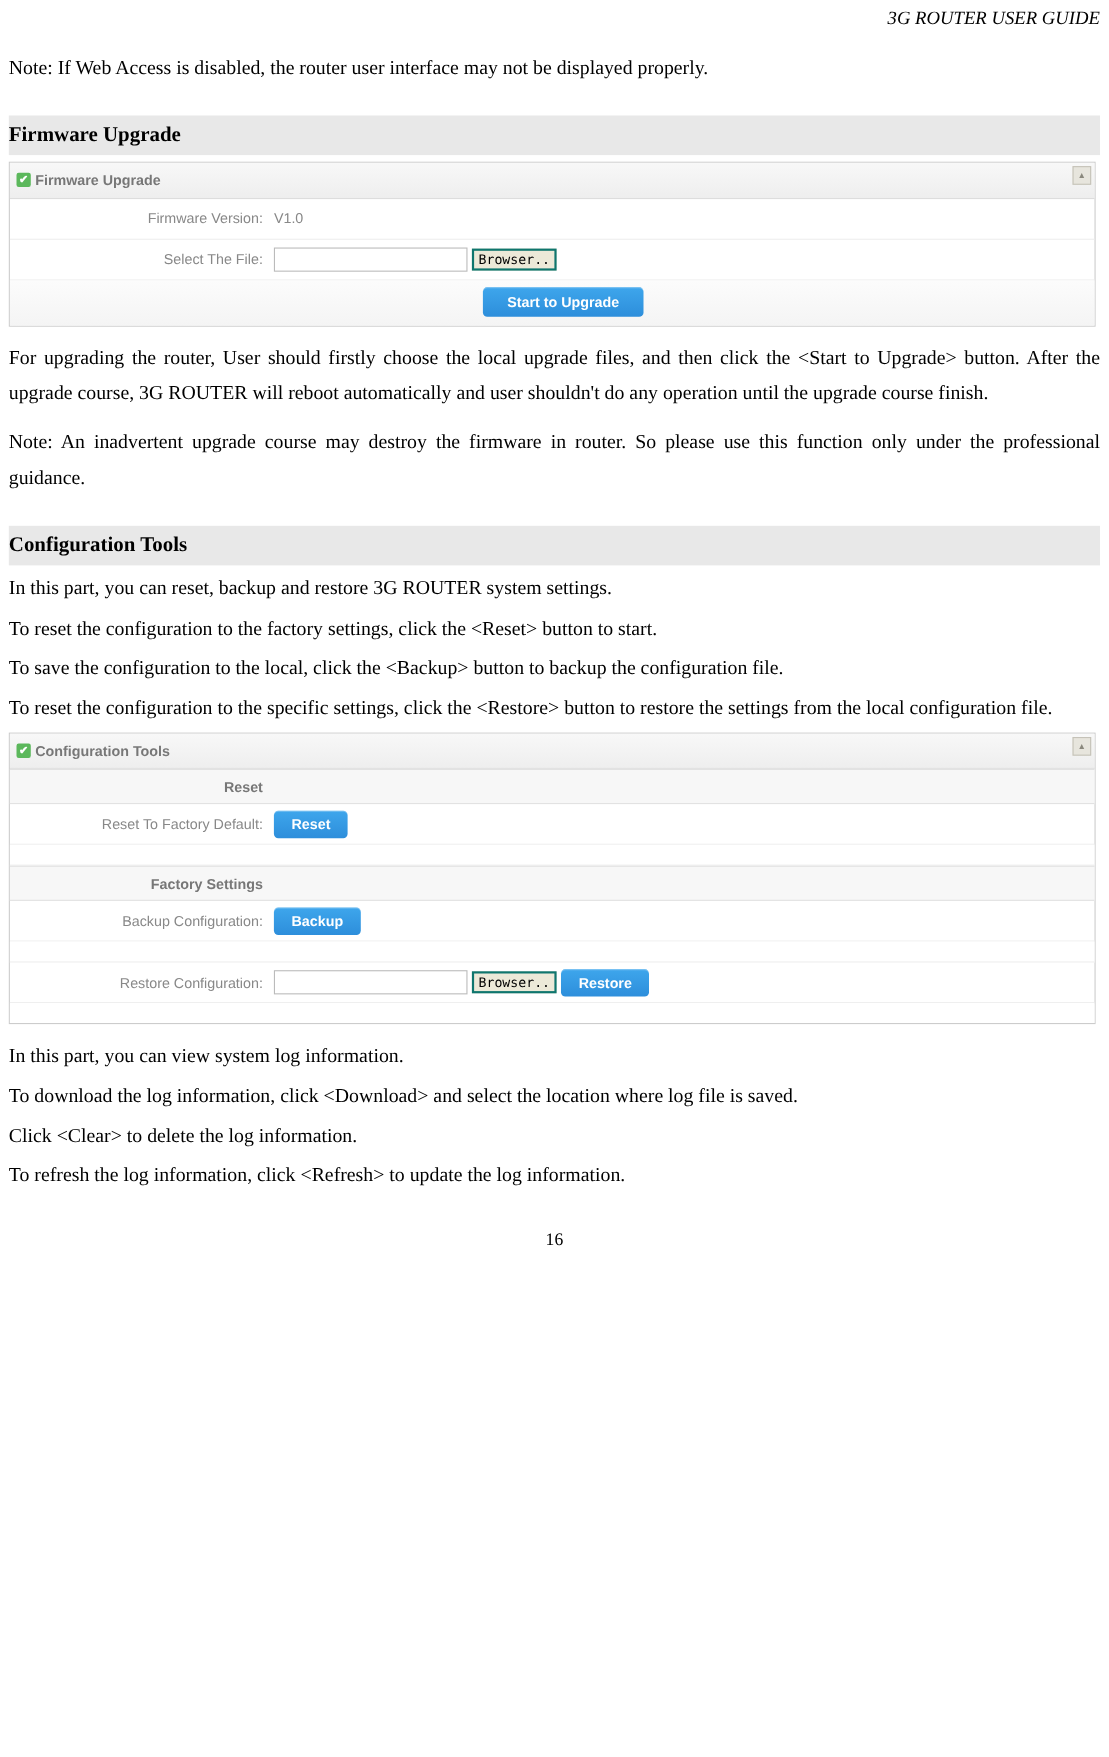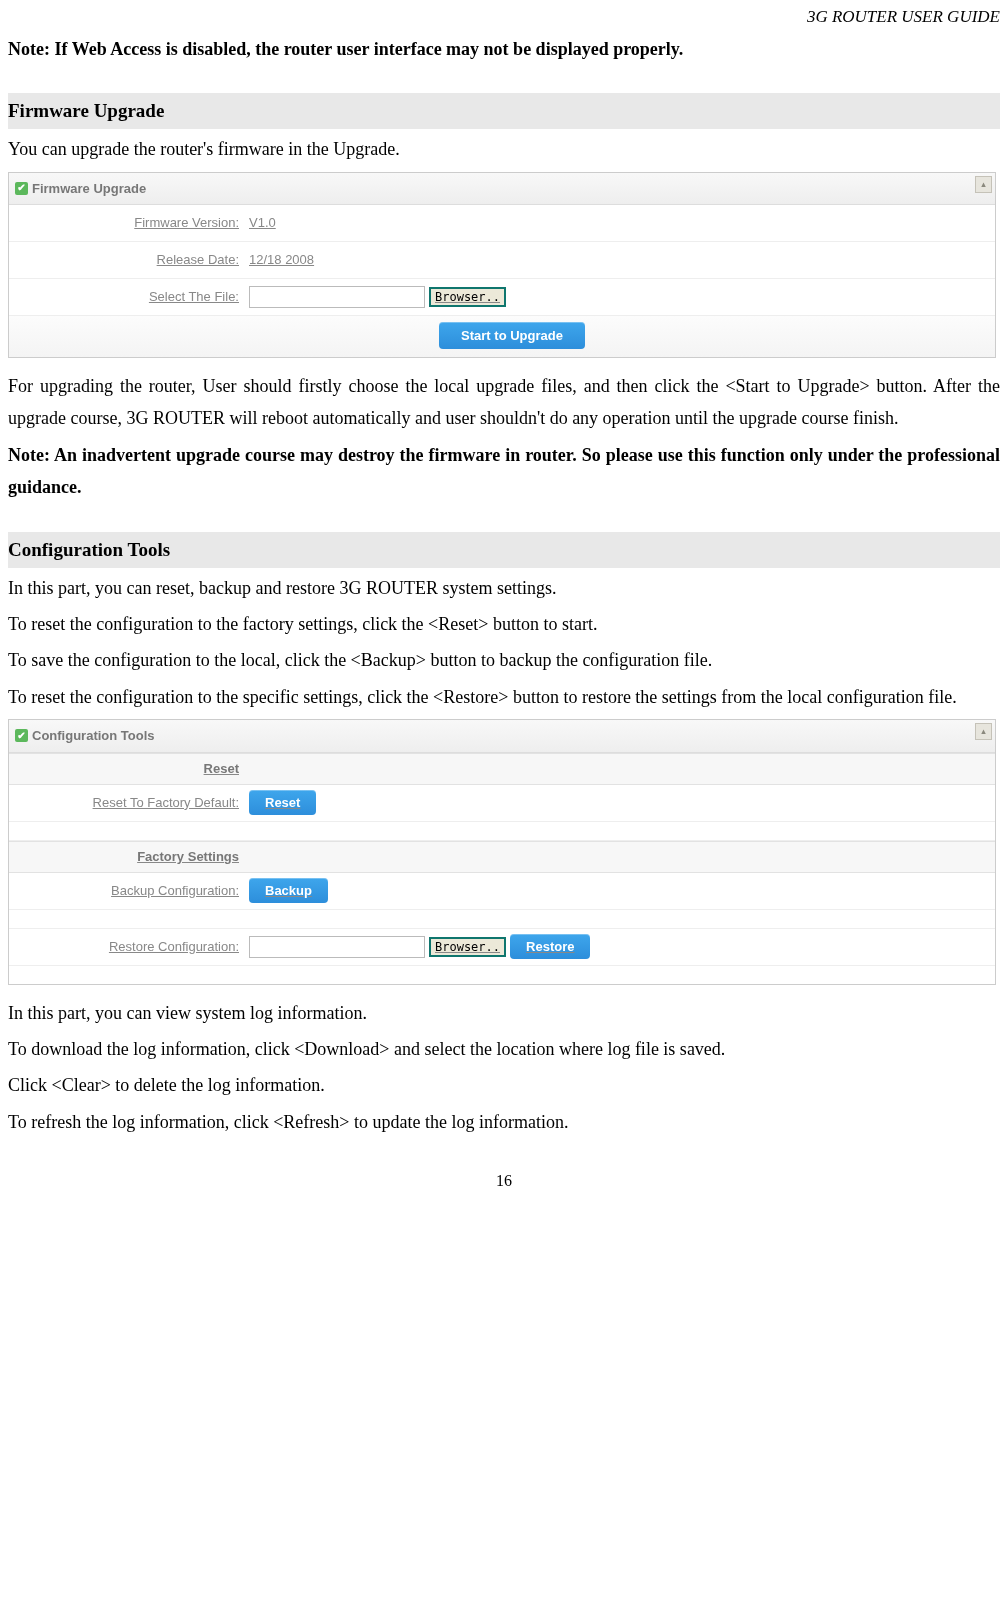--- a/index.html
+++ b/index.html
@@ -18,23 +18,23 @@
     padding-bottom: 60px;
   }
   .header-right {
     text-align: right;
     font-size: 17px;
     padding-top: 2px;
     padding-bottom: 0;
     font-style: italic;
   }
   .note-bold {
-    font-weight: bold;
+    font-weight: normal;
     font-size: 18px;
-    margin-top: 0;
+    margin-top: 12px;
     margin-bottom: 28px;
   }
   .section-heading {
     background: #e8e8e8;
     font-weight: bold;
     font-size: 19px;
     padding: 1px 0 1px 0;
     margin-top: 10px;
   }
   .body-text {
@@ -74,21 +74,20 @@
     color: #fff;
     font-size: 10px;
     border-radius: 2px;
     line-height: 1;
   }
   .form-row {
     display: flex;
     align-items: center;
     border-bottom: 1px solid #eee;
     min-height: 36px;
-    text-decoration: underline;
   }
   .form-row:last-child { border-bottom: none; }
   .form-label {
     width: 230px;
     text-align: right;
     padding-right: 10px;
     color: #888;
     font-size: 13px;
   }
   .form-value {
@@ -180,37 +179,32 @@
 </head>
 <body>
 
 <div class="page">
 
   <div class="header-right">3G ROUTER USER GUIDE</div>
 
   <p class="note-bold">Note: If Web Access is disabled, the router user interface may not be displayed properly.</p>
 
   <div class="section-heading">Firmware Upgrade</div>
-  <p class="body-text">You can upgrade the router's firmware in the Upgrade.</p>
 
   <div class="panel">
     <div class="scroll-hint">▴</div>
     <div class="panel-title">
       <span class="chk">✔</span>
       <span>Firmware Upgrade</span>
     </div>
     <div class="form-row">
       <div class="form-label">Firmware Version:</div>
       <div class="form-value">V1.0</div>
     </div>
     <div class="form-row">
-      <div class="form-label">Release Date:</div>
-      <div class="form-value">12/18 2008</div>
-    </div>
-    <div class="form-row">
       <div class="form-label">Select The File:</div>
       <div class="form-value">
         <input class="text-input" type="text" value="" style="">
         <button class="browse-btn">Browser..</button>
       </div>
     </div>
     <div class="center-row">
       <button class="blue-btn blue-btn-lg">Start to Upgrade</button>
     </div>
   </div>

